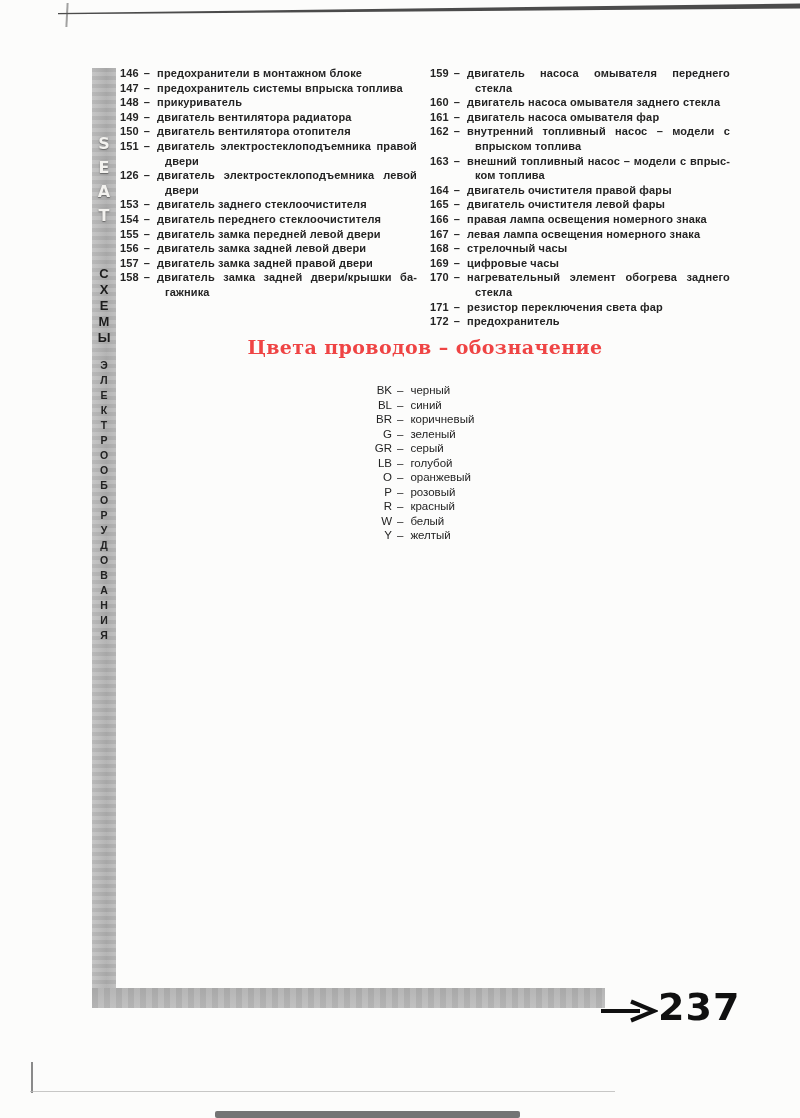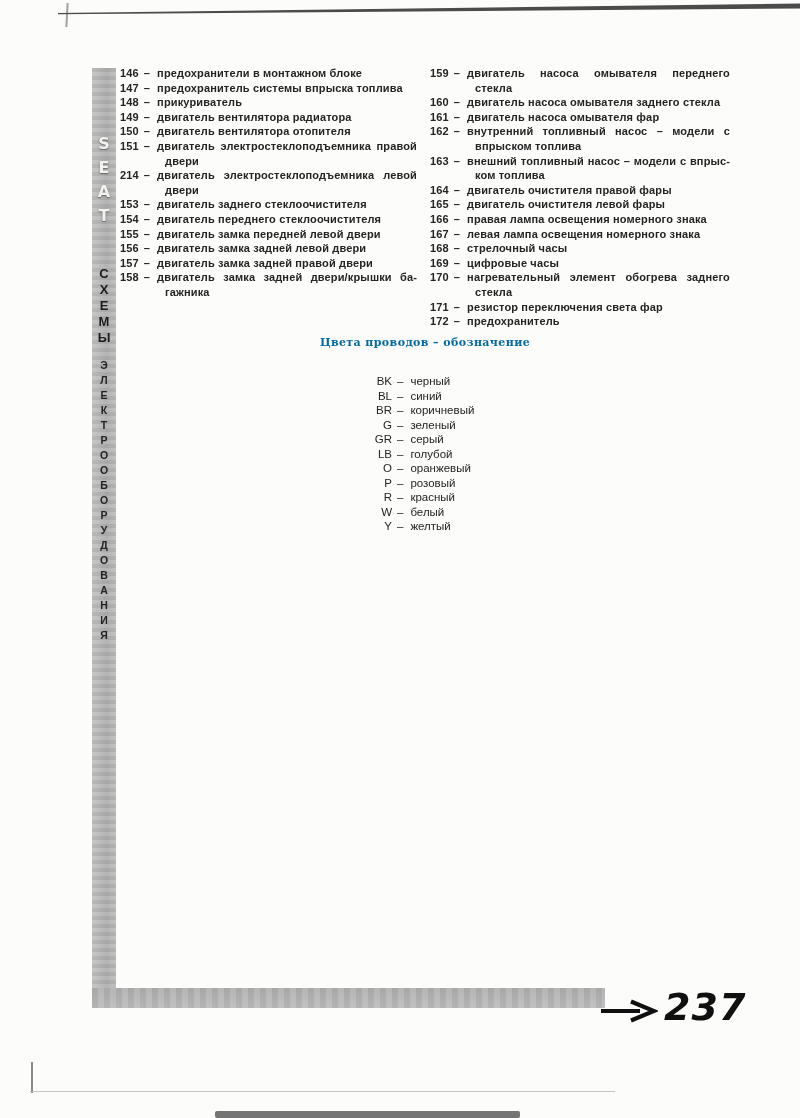--- a/index.html
+++ b/index.html
@@ -31,30 +31,30 @@
   
   .col { position:absolute; top:66px; font-size:11px; line-height:14.6px; letter-spacing:.15px; color:#242424; }
   .col-left  { left:120px; width:297px; }
   .col-right { left:430px; width:300px; }
   .item { padding-left:45px; text-indent:-45px; text-align:justify;font-weight:bold; }
   .item .num { margin-right:5px; }
   .item .sep { margin-right:7px; }
 
   
   .colors { position:absolute; left:120px; top:336px; width:610px; }
-  .colors h3 { font-family:"DejaVu Serif", serif; font-weight:bold; font-size:11px; letter-spacing:.4px; text-align:center; color:#0369a1; }
+  .colors h3 { font-family:"DejaVu Serif", serif; font-weight:bold; font-size:19px; letter-spacing:.4px; text-align:center; color:#ef4444; }
   .ctable { margin-top:25px; }
   .crow { margin-left:248px; font-size:11.5px; line-height:14.5px; color:#242424; }
   .crow .code { display:inline-block; width:24px; text-align:right; }
   .crow .csep { margin:0 7px 0 5px; }
 
   
   .pagenum-wrap { position:absolute; left:600px; top:982px; display:flex; align-items:center; }
   .arrow-svg { width:58px; height:42px; margin-top:8px; }
-  .pnum { font-family:"DejaVu Sans", sans-serif; font-weight:800; font-size:38px; line-height:42px; color:#101010; margin-left:6px; letter-spacing:1px;font-style:italic; }
+  .pnum { font-family:"DejaVu Sans", sans-serif; font-weight:800; font-size:38px; line-height:42px; color:#101010; letter-spacing:1px; }
 </style>
 </head>
 <body>
 
 <div class="page">
 
   <svg class="topline" viewBox="0 0 800 20" preserveAspectRatio="none">
     <polygon points="58,13 800,3.5 800,8.5 58,14.2" fill="#2b2b2b" opacity="0.85"></polygon>
   </svg>
   <div class="tick-topleft"></div>
@@ -107,21 +107,21 @@
       <p class="item"><span class="num">147</span><span class="sep">–</span><span class="txt">предохранитель системы впрыска топлива</span></p>
 
       <p class="item"><span class="num">148</span><span class="sep">–</span><span class="txt">прикуриватель</span></p>
 
       <p class="item"><span class="num">149</span><span class="sep">–</span><span class="txt">двигатель вентилятора радиатора</span></p>
 
       <p class="item"><span class="num">150</span><span class="sep">–</span><span class="txt">двигатель вентилятора отопителя</span></p>
 
       <p class="item"><span class="num">151</span><span class="sep">–</span><span class="txt">двигатель электростеклоподъемника пра­вой двери</span></p>
 
-      <p class="item"><span class="num">214</span><span class="sep">–</span><span class="txt">двигатель электростеклоподъемника левой двери</span></p>
+      <p class="item"><span class="num">126</span><span class="sep">–</span><span class="txt">двигатель электростеклоподъемника левой двери</span></p>
 
       <p class="item"><span class="num">153</span><span class="sep">–</span><span class="txt">двигатель заднего стеклоочистителя</span></p>
 
       <p class="item"><span class="num">154</span><span class="sep">–</span><span class="txt">двигатель переднего стеклоочистителя</span></p>
 
       <p class="item"><span class="num">155</span><span class="sep">–</span><span class="txt">двигатель замка передней левой двери</span></p>
 
       <p class="item"><span class="num">156</span><span class="sep">–</span><span class="txt">двигатель замка задней левой двери</span></p>
 
       <p class="item"><span class="num">157</span><span class="sep">–</span><span class="txt">двигатель замка задней правой двери</span></p>

